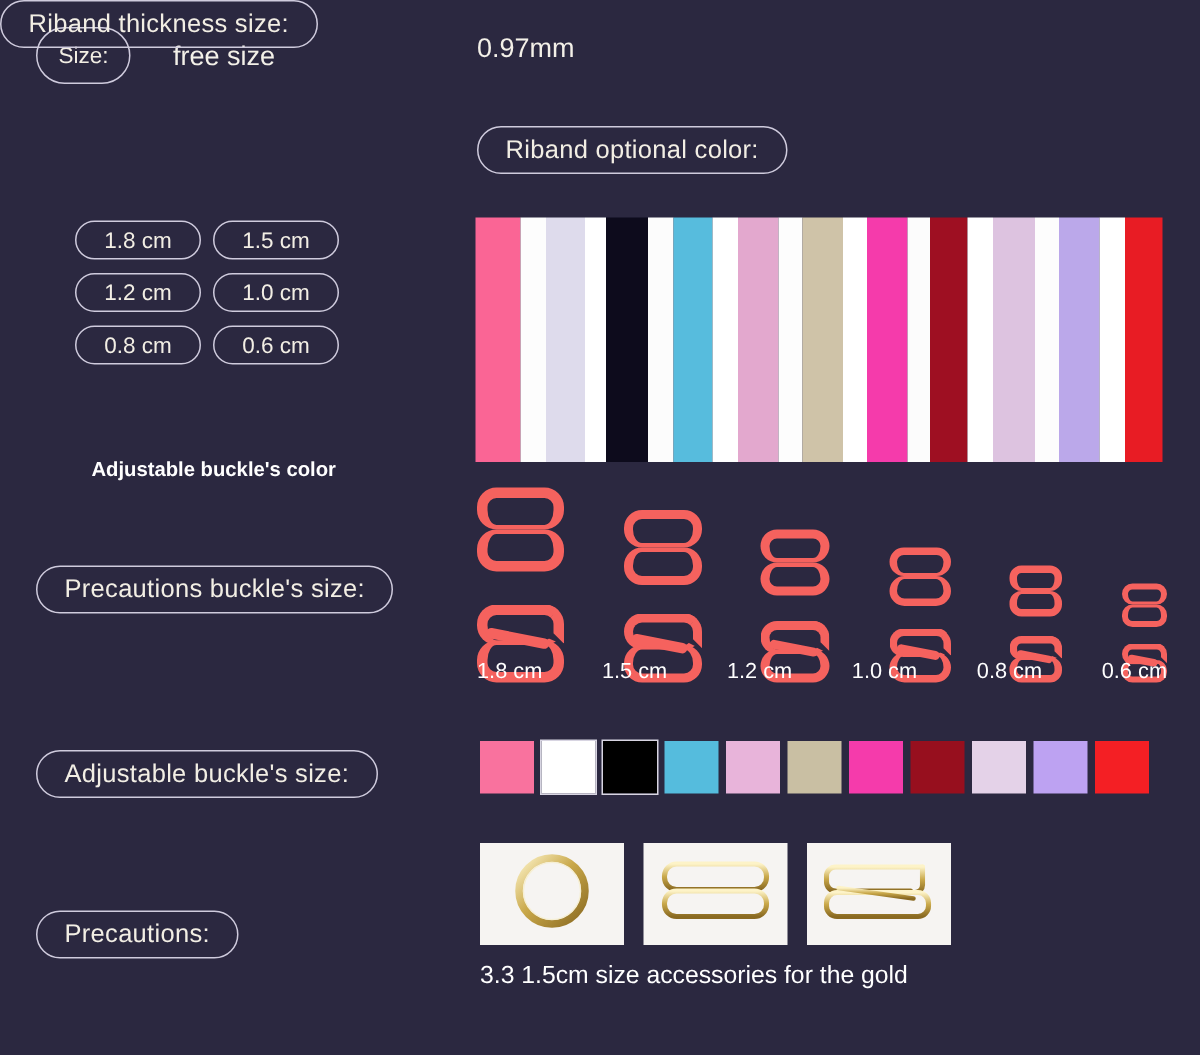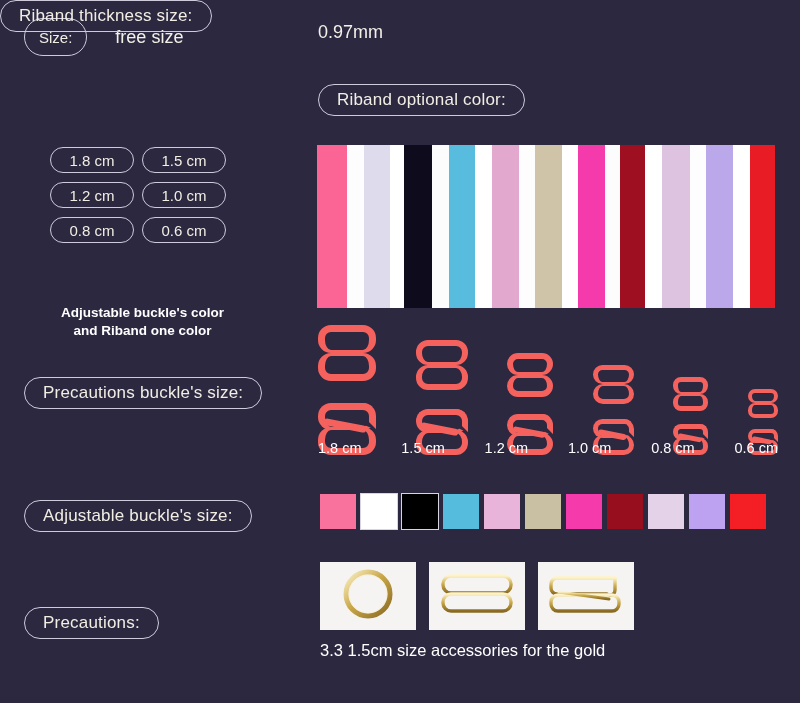--- a/index.html
+++ b/index.html
@@ -193,21 +193,20 @@
     <span class="pill pill-size">1.8 cm</span>
     <span class="pill pill-size">1.5 cm</span>
     <span class="pill pill-size">1.2 cm</span>
     <span class="pill pill-size">1.0 cm</span>
     <span class="pill pill-size">0.8 cm</span>
     <span class="pill pill-size">0.6 cm</span>
   </div>
 
 <div class="abs note">
   <div>Adjustable buckle's color</div>
-  <div>and Riband one color</div>
 </div>
 
 <div class="abs" id="ribbon">
     <div class="stripe" style="background: rgb(250, 101, 149); width: 6.63717%;"></div>
     <div class="stripe" style="background: rgb(253, 253, 253); width: 3.53982%;"></div>
     <div class="stripe" style="background: rgb(222, 219, 236); width: 5.75221%;"></div>
     <div class="stripe" style="background: rgb(255, 255, 255); width: 3.09735%;"></div>
     <div class="stripe" style="background: rgb(13, 11, 28); width: 6.19469%;"></div>
     <div class="stripe" style="background: rgb(252, 252, 252); width: 3.53982%;"></div>
     <div class="stripe" style="background: rgb(87, 188, 221); width: 5.75221%;"></div>

